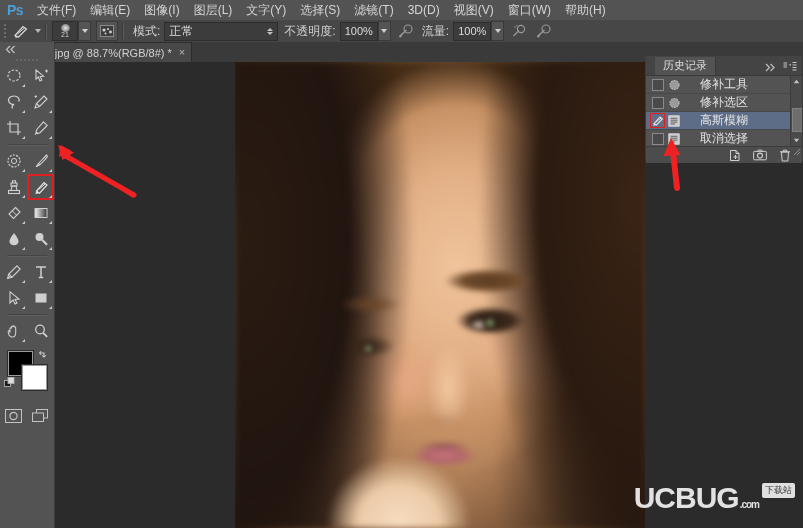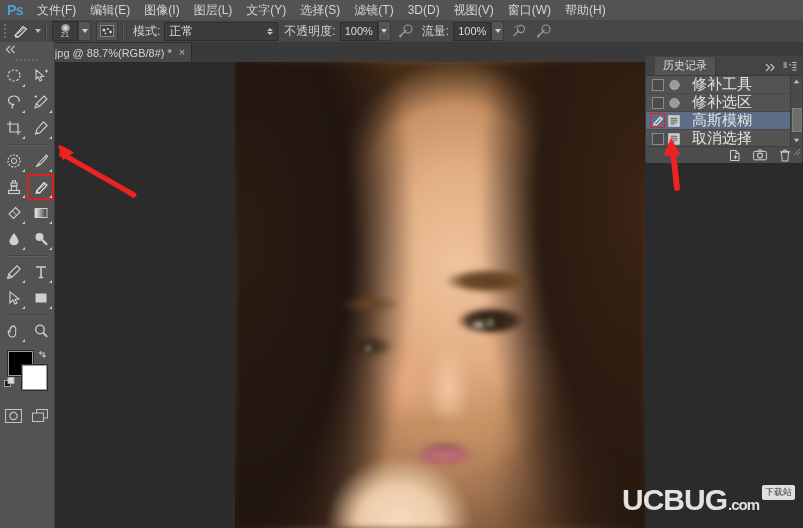--- a/index.html
+++ b/index.html
@@ -154,41 +154,41 @@
   .hist-menu{position:absolute;right:4px;top:4px;width:16px;height:12px;
     display:flex;align-items:center;justify-content:center;}
   .hist-list{position:relative;height:70px;background:#535353;overflow:hidden;}
   .hist-row{height:18px;display:flex;align-items:center;border-bottom:1px solid #484848;
     padding-left:4px;box-sizing:border-box;}
   .hist-row.active{background:#5d6d87;}
   .hist-chk{width:15px;height:15px;display:flex;align-items:center;justify-content:center;}
   .hist-chk .box{width:10px;height:10px;border:1px solid #8a8a8a;background:#4a4a4a;}
   .hist-chk.marked{outline:1px solid #e02020;outline-offset:-1px;}
   .hist-ico{width:18px;height:16px;display:flex;align-items:center;justify-content:center;}
-  .hist-label{font-size:15px;color:#e2e2e2;margin-left:9px;white-space:nowrap;}
+  .hist-label{font-size:12px;color:#e2e2e2;margin-left:17px;white-space:nowrap;}
   .hist-scroll{position:absolute;right:0;top:0;width:11px;height:70px;background:#4a4a4a;
     border-left:1px solid #3c3c3c;}
   .hist-thumb{position:absolute;left:1px;top:32px;width:9px;height:22px;background:#6e6e6e;
     border:1px solid #818181;}
   .sc-arrow{position:absolute;left:2px;width:7px;height:7px;display:flex;
     align-items:center;justify-content:center;}
   .hist-footer{height:16px;background:#4c4c4c;display:flex;align-items:center;
     justify-content:flex-end;gap:11px;padding-right:10px;border-top:1px solid #3c3c3c;}
   .hf-btn{width:14px;height:13px;display:flex;align-items:center;justify-content:center;}
   .hist-resize{position:absolute;right:1px;bottom:1px;}
 
   
   .arrow-svg{position:absolute;pointer-events:none;}
 
   
   .watermark{position:absolute;right:8px;bottom:8px;display:flex;align-items:flex-end;
     opacity:0.92;margin-top:31px;}
   .wm-main{font-family:"Liberation Sans",sans-serif;font-weight:bold;font-size:30px;
     color:#f2f2f2;letter-spacing:-1px;line-height:30px;display:flex;align-items:baseline;}
-  .wm-com{font-size:15px;font-weight:bold;color:#f0f0f0;margin-left:1px;}
+  .wm-com{font-size:10px;font-weight:bold;color:#f0f0f0;margin-left:1px;}
   .wm-badge{background:#efefef;color:#3a3a3a;font-size:9px;padding:1px 3px;
     border-radius:2px;margin-left:3px;align-self:flex-start;white-space:nowrap;}
 </style>
 </head>
 <body>
 
 <div class="app">
 
   <div class="menubar">
     <div class="ps-logo">Ps</div>

